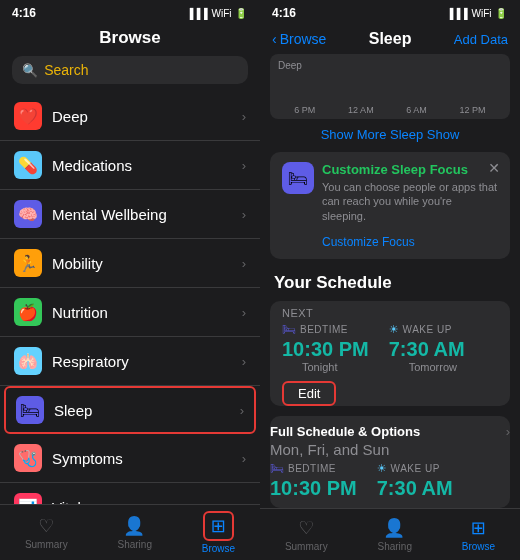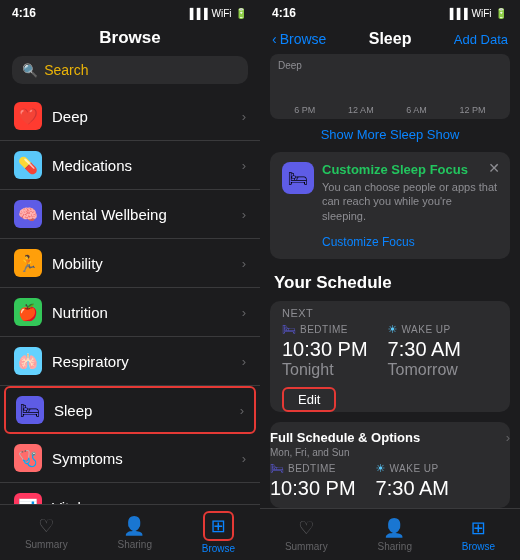--- a/index.html
+++ b/index.html
@@ -316,26 +316,27 @@
       color: #5ac8fa;
     }
     .schedule-type-label {
       font-size: 10px;
       color: #8e8e93;
       text-transform: uppercase;
       letter-spacing: 0.5px;
     }
     .schedule-time-value {
       font-size: 20px;
-      font-weight: 400;
-      color: #ffffff;
+      font-weight: 700;
+      color: #14b8a6;
     }
     .schedule-sub {
-      font-size: 16px;
-      color: #8e8e93;
+      font-size: 11px;
+      color: #8e8e93;
+      margin-left: 20px;
     }
     .edit-btn-row {
       padding: 0 12px 8px;
     }
     .edit-btn {
       border: 2px solid #e53935;
       border-radius: 6px;
       padding: 3px 14px;
       font-size: 13px;
       color: #fff;
@@ -356,21 +357,21 @@
       justify-content: space-between;
       align-items: center;
       margin-bottom: 2px;
     }
     .full-schedule-title {
       font-size: 13px;
       font-weight: 600;
       color: #fff;
     }
     .full-schedule-days {
-      font-size: 10px;
+      font-size: 15px;
       color: #8e8e93;
       margin-bottom: 4px;
     }
     .full-schedule-times {
       display: flex;
       gap: 20px;
     }
   </style>
 </head>
 <body>

